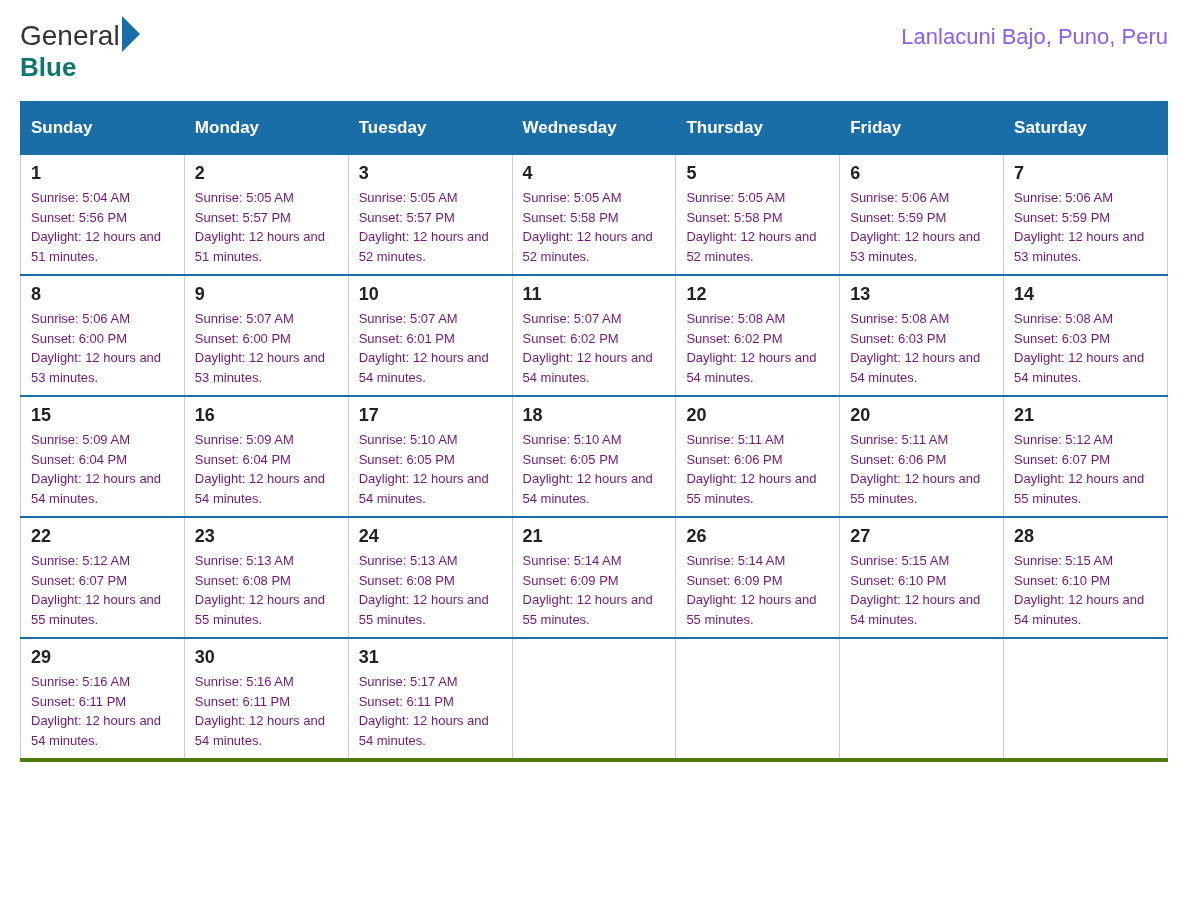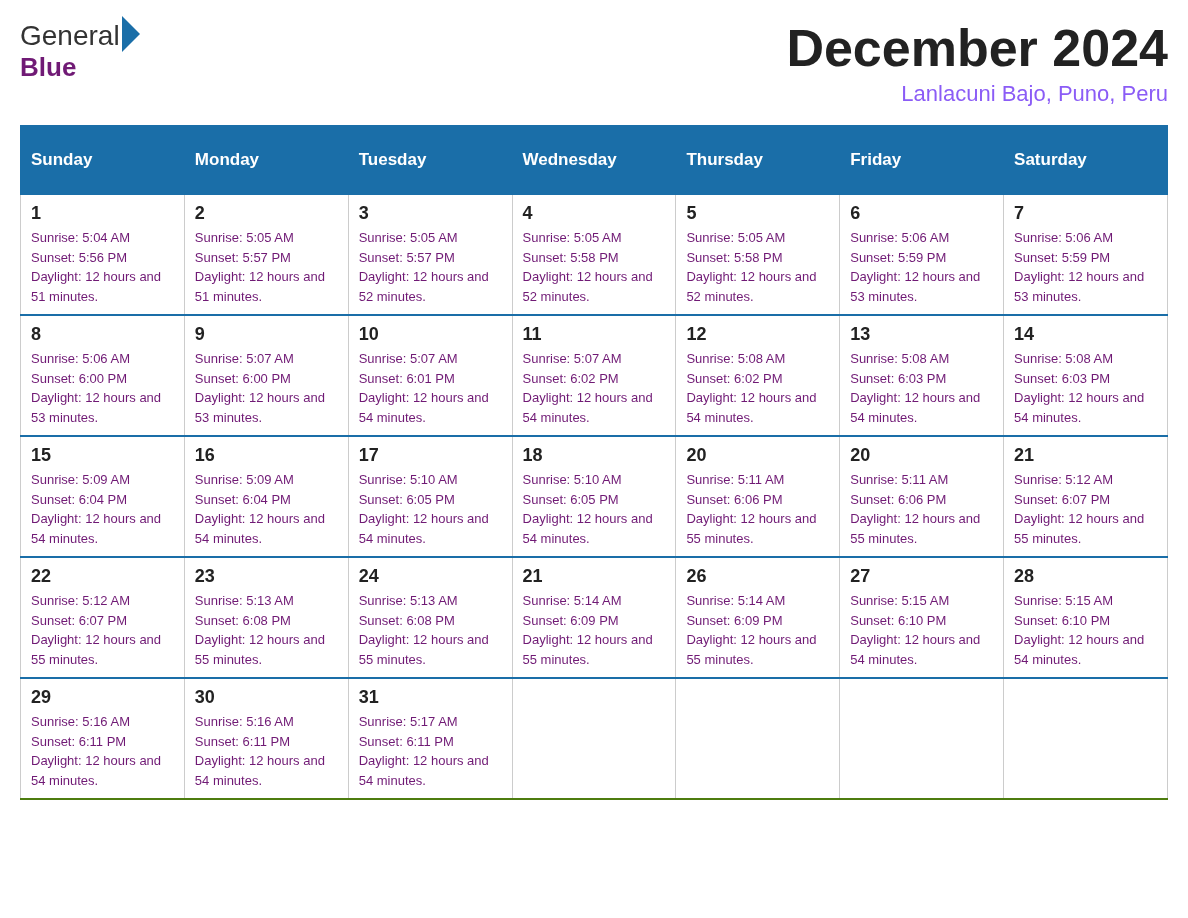--- a/index.html
+++ b/index.html
@@ -27,21 +27,21 @@
       border-left: 18px solid #1a6ea8;
       border-top: 18px solid transparent;
       border-bottom: 18px solid transparent;
       display: inline-block;
       margin-left: 2px;
       margin-top: -4px;
     }
     .logo-blue {
       font-size: 28px;
       font-weight: bold;
-      color: #701a75;
+      color: #0f766e;
       margin-left: 4px;
     }
     .logo-block {
       display: flex;
       flex-direction: column;
       align-items: flex-start;
     }
     .logo-row1 {
       display: flex;
       align-items: center;
@@ -63,21 +63,21 @@
     }
     table {
       width: 100%;
       border-collapse: collapse;
     }
     thead tr th {
       background-color: #1a6ea8;
       color: #fff;
       font-size: 17px;
       font-weight: bold;
-      padding: 24px 10px;
+      padding: 16px 10px;
       text-align: left;
       border: 1px solid #1a6ea8;
     }
     tbody tr td {
       vertical-align: top;
       padding: 8px 10px;
       border: 1px solid #ccc;
       font-size: 13px;
       color: #333;
       width: 14.28%;
@@ -91,39 +91,38 @@
       color: #222;
       margin-bottom: 4px;
       display: block;
     }
     .day-info {
       font-size: 13px;
       color: #701a75;
       line-height: 1.5;
     }
     tbody tr:last-child {
-      border-bottom: 2px solid #4d7c0f;
+      border-bottom: 4px solid #4d7c0f;
     }
     .empty-cell {
       background: #fff;
     }
   </style>
 </head>
 <body>
 
 <div class="header">
   <div class="logo-block">
     <div class="logo-row1">
       <span class="logo-text-general">General</span>
       <span class="logo-arrow"></span>
     </div>
     <span class="logo-blue" style="margin-left:0; font-size:26px;">Blue</span>
   </div>
   <div class="title-block">
-    <h1>December 2024</h1>
     <h2>Lanlacuni Bajo, Puno, Peru</h2>
   </div>
 </div>
 
 <table>
   <thead>
     <tr>
     <th>Sunday</th>
         <th>Monday</th>
         <th>Tuesday</th>

